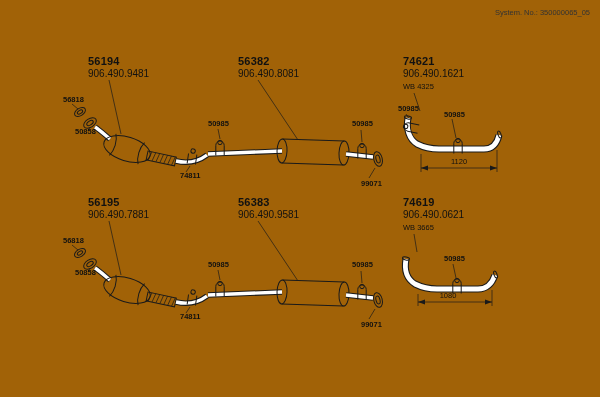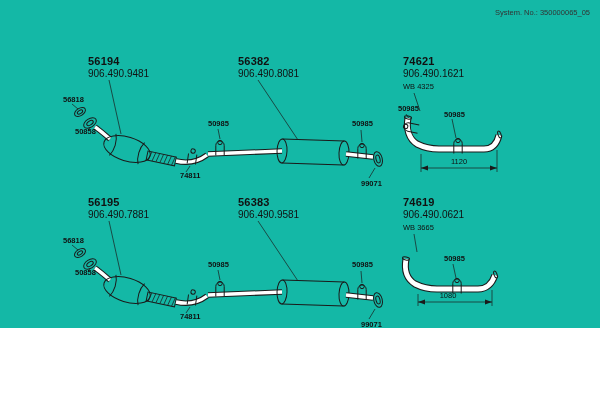--- a/index.html
+++ b/index.html
@@ -1,17 +1,17 @@
 <!DOCTYPE html>
 <html><head>
 <meta charset="utf-8">
 <style>
   *{margin:0;padding:0;box-sizing:border-box;}
   html,body{width:600px;height:400px;background:#fff;overflow:hidden;}
-  .page{width:600px;height:328px;background:#14b8a6;font-family:"Liberation Sans",sans-serif;position:relative;}
+  .page{width:600px;height:397px;background:#a16207;font-family:"Liberation Sans",sans-serif;position:relative;}
   svg{display:block;}
   text{fill:#111;font-family:"Liberation Sans",sans-serif;}
   .pn{font-size:11px;font-weight:bold;letter-spacing:.2px;}
   .oem{font-size:10px;}
   .sm{font-size:7.5px;font-weight:bold;}
   .wb{font-size:7.5px;}
   .dim{font-size:7.5px;}
   .hdr{font-size:7.5px;fill:#333;}
 </style>
 </head>

